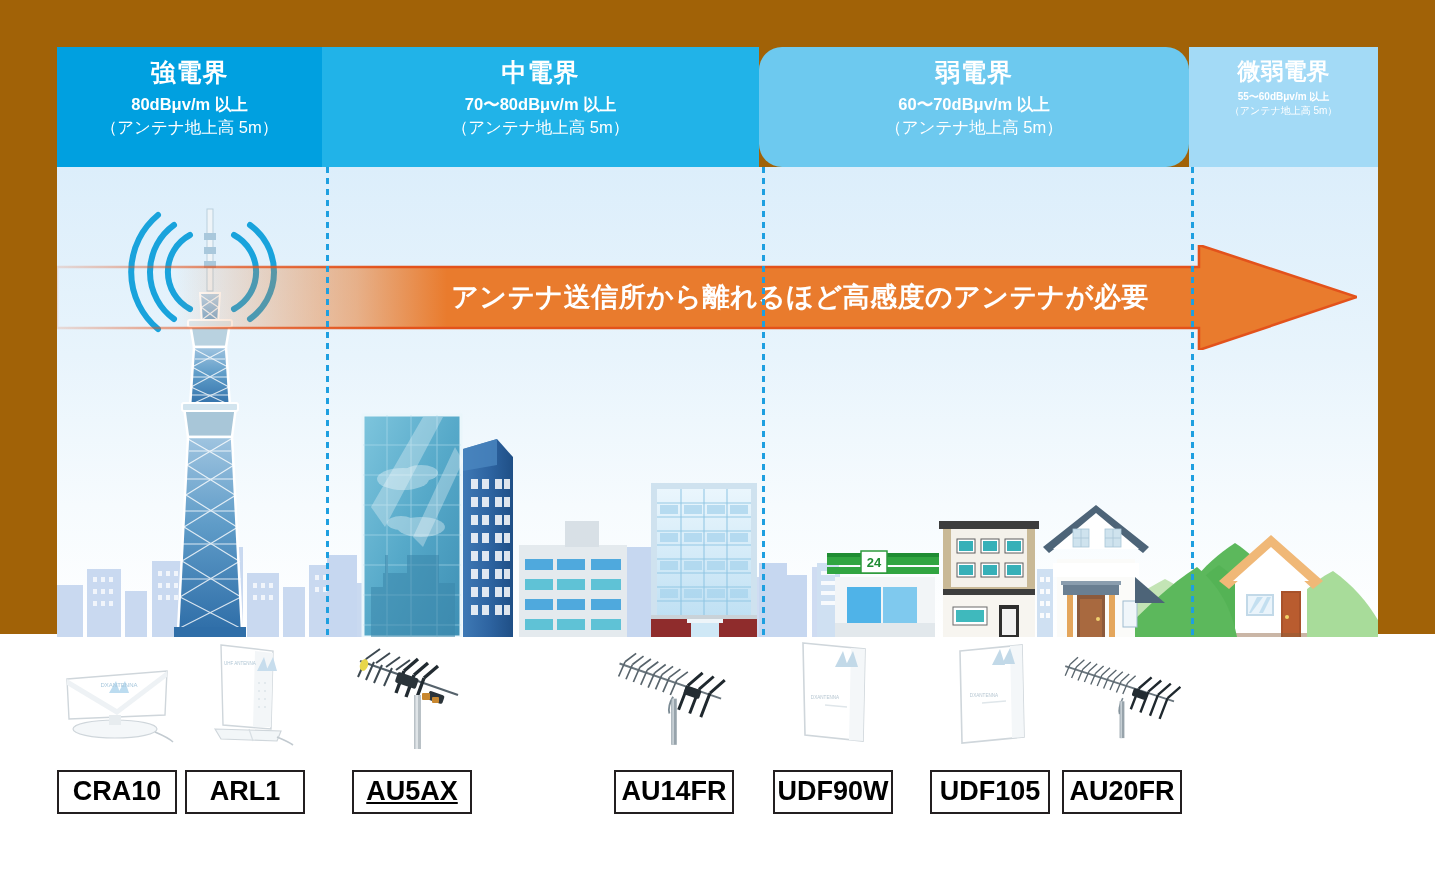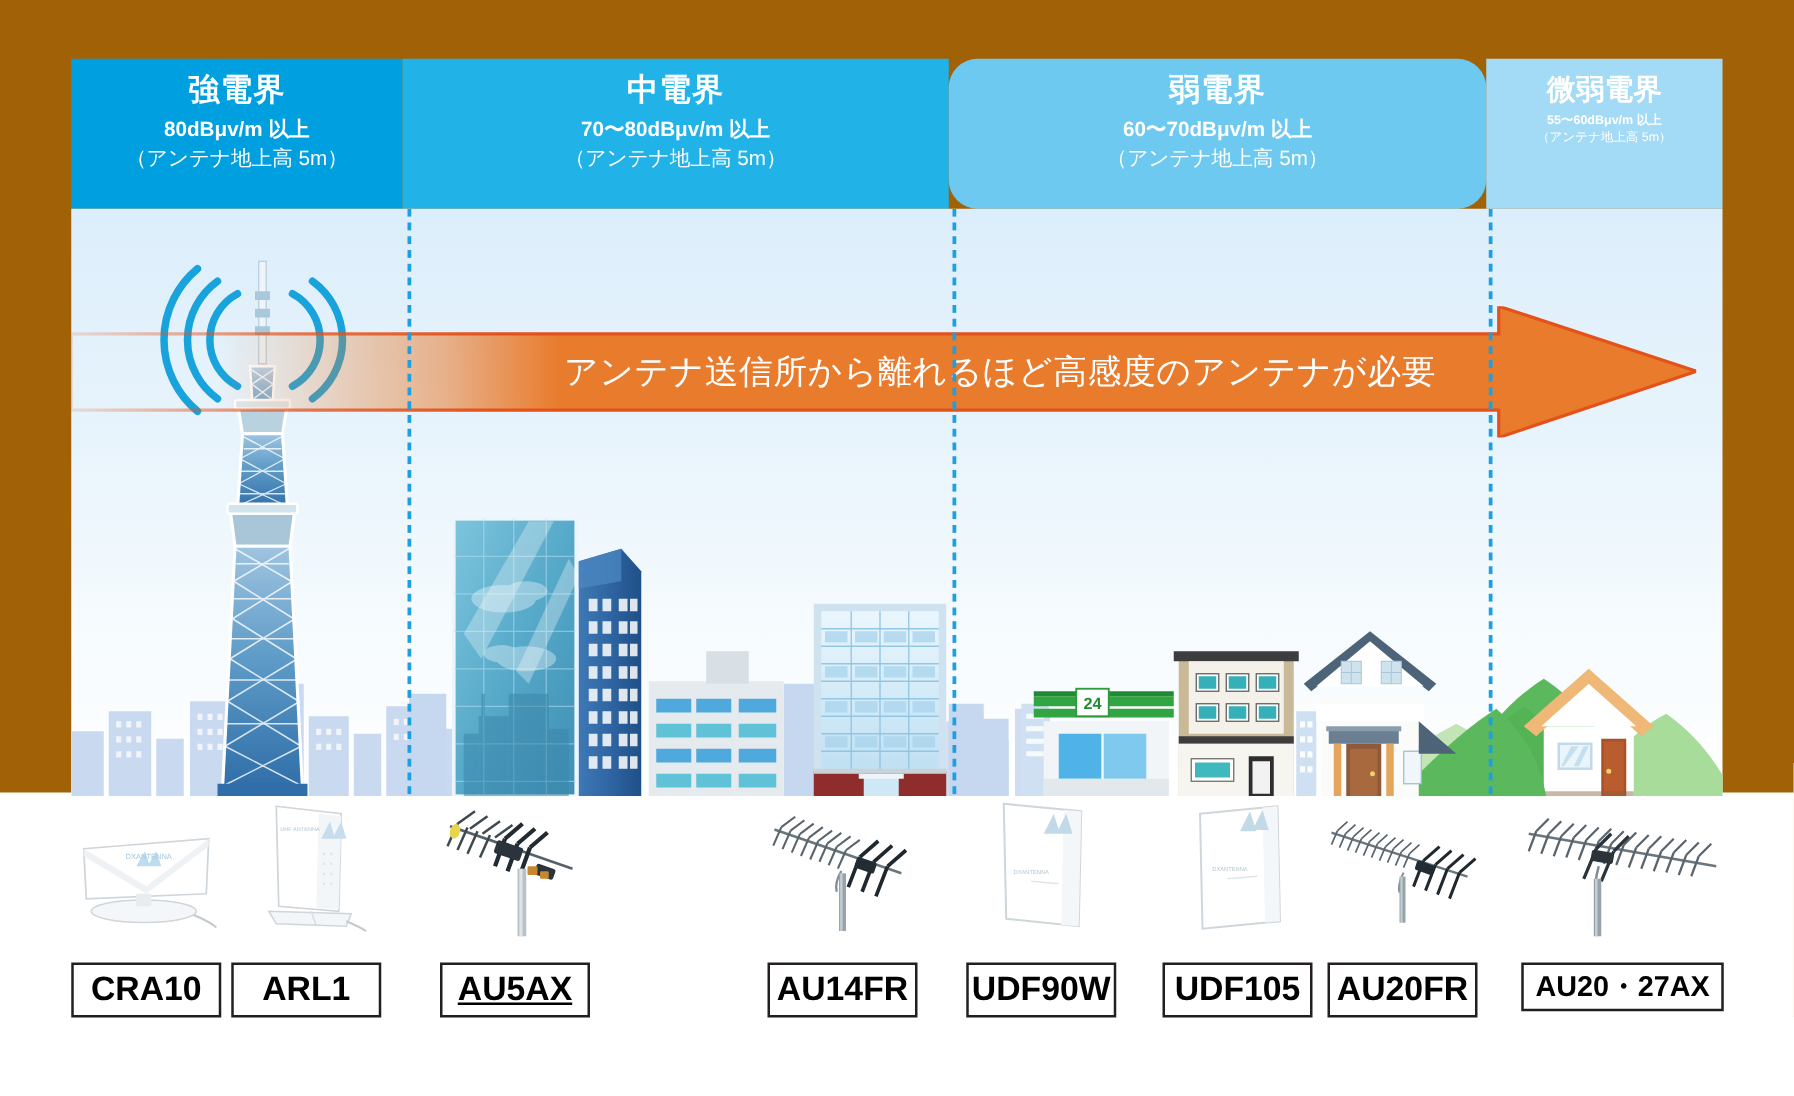--- a/index.html
+++ b/index.html
@@ -100,21 +100,21 @@
     z-index: 30;
     pointer-events: none;
   }
   #arrow-text {
     position: absolute;
     left: 420px; top: 275px;
     width: 760px; height: 45px;
     z-index: 31;
     color: #ffffff;
     font-size: 27px;
-    font-weight: normal;
+    font-weight: bold;
     letter-spacing: 0.5px;
     text-align: center;
     line-height: 45px;
     white-space: nowrap;
   }
 
   
   #product-row {
     position: absolute;
     left: 57px; top: 637px;
@@ -726,40 +726,16 @@
           </g>
           <rect x="88" y="52" width="18" height="10" rx="2" fill="#232c32" transform="rotate(19 97 57)"></rect>
           <path d="M76 62 q-6 12 -4 20" stroke="#7c8b94" stroke-width="2" fill="none"></path>
           <rect x="72" y="66" width="6" height="46" fill="#97a3ab"></rect>
           <rect x="73" y="66" width="2" height="46" fill="#c6cfd4"></rect>
         </svg>
       </div>
       <div class="prod-label">AU20FR</div>
     </div>
 
-    <div class="prod wide" style="left:1160px; top:0px;">
-      <div class="prod-img">
-        <svg viewBox="0 0 162 115" width="162" height="115">
-          <path d="M6 30 L156 56" stroke="#6a767e" stroke-width="2.2" fill="none"></path>
-          <g stroke="#59656d" stroke-width="1.8" fill="none">
-            <path d="M12 28 L6 44 M22 30 L16 46 M32 32 L26 48 M42 33 L36 49 M52 35 L46 51
-                     M62 36 L56 52 M72 38 L66 54 M82 39 L76 55 M92 41 L86 57 M102 42 L96 58
-                     M112 44 L106 60 M122 45 L116 61 M132 47 L126 63 M142 48 L136 64"></path>
-            <path d="M12 28 L22 18 M22 30 L32 20 M32 32 L42 22 M42 33 L52 23 M52 35 L62 25
-                     M62 36 L72 26 M72 38 L82 28 M82 39 L92 29 M92 41 L102 31 M102 42 L112 32
-                     M112 44 L122 34 M122 45 L132 35 M132 47 L142 37 M142 48 L152 38"></path>
-          </g>
-          <g stroke="#2b343a" stroke-width="2.6" fill="none">
-            <path d="M60 42 L50 66 M74 44 L64 68"></path>
-            <path d="M60 42 L72 30 M74 44 L86 32"></path>
-          </g>
-          <rect x="56" y="44" width="18" height="9" rx="2" fill="#2b343a" transform="rotate(10 65 48)"></rect>
-          <path d="M62 56 q-4 14 -2 22" stroke="#7c8b94" stroke-width="2" fill="none"></path>
-          <rect x="58" y="66" width="6" height="46" fill="#97a3ab"></rect>
-          <rect x="59" y="66" width="2" height="46" fill="#c6cfd4"></rect>
-        </svg>
-      </div>
-      <div class="prod-label">AU20・27AX</div>
-    </div>
 
   </div>
 
 </div>
 
 </body></html>

